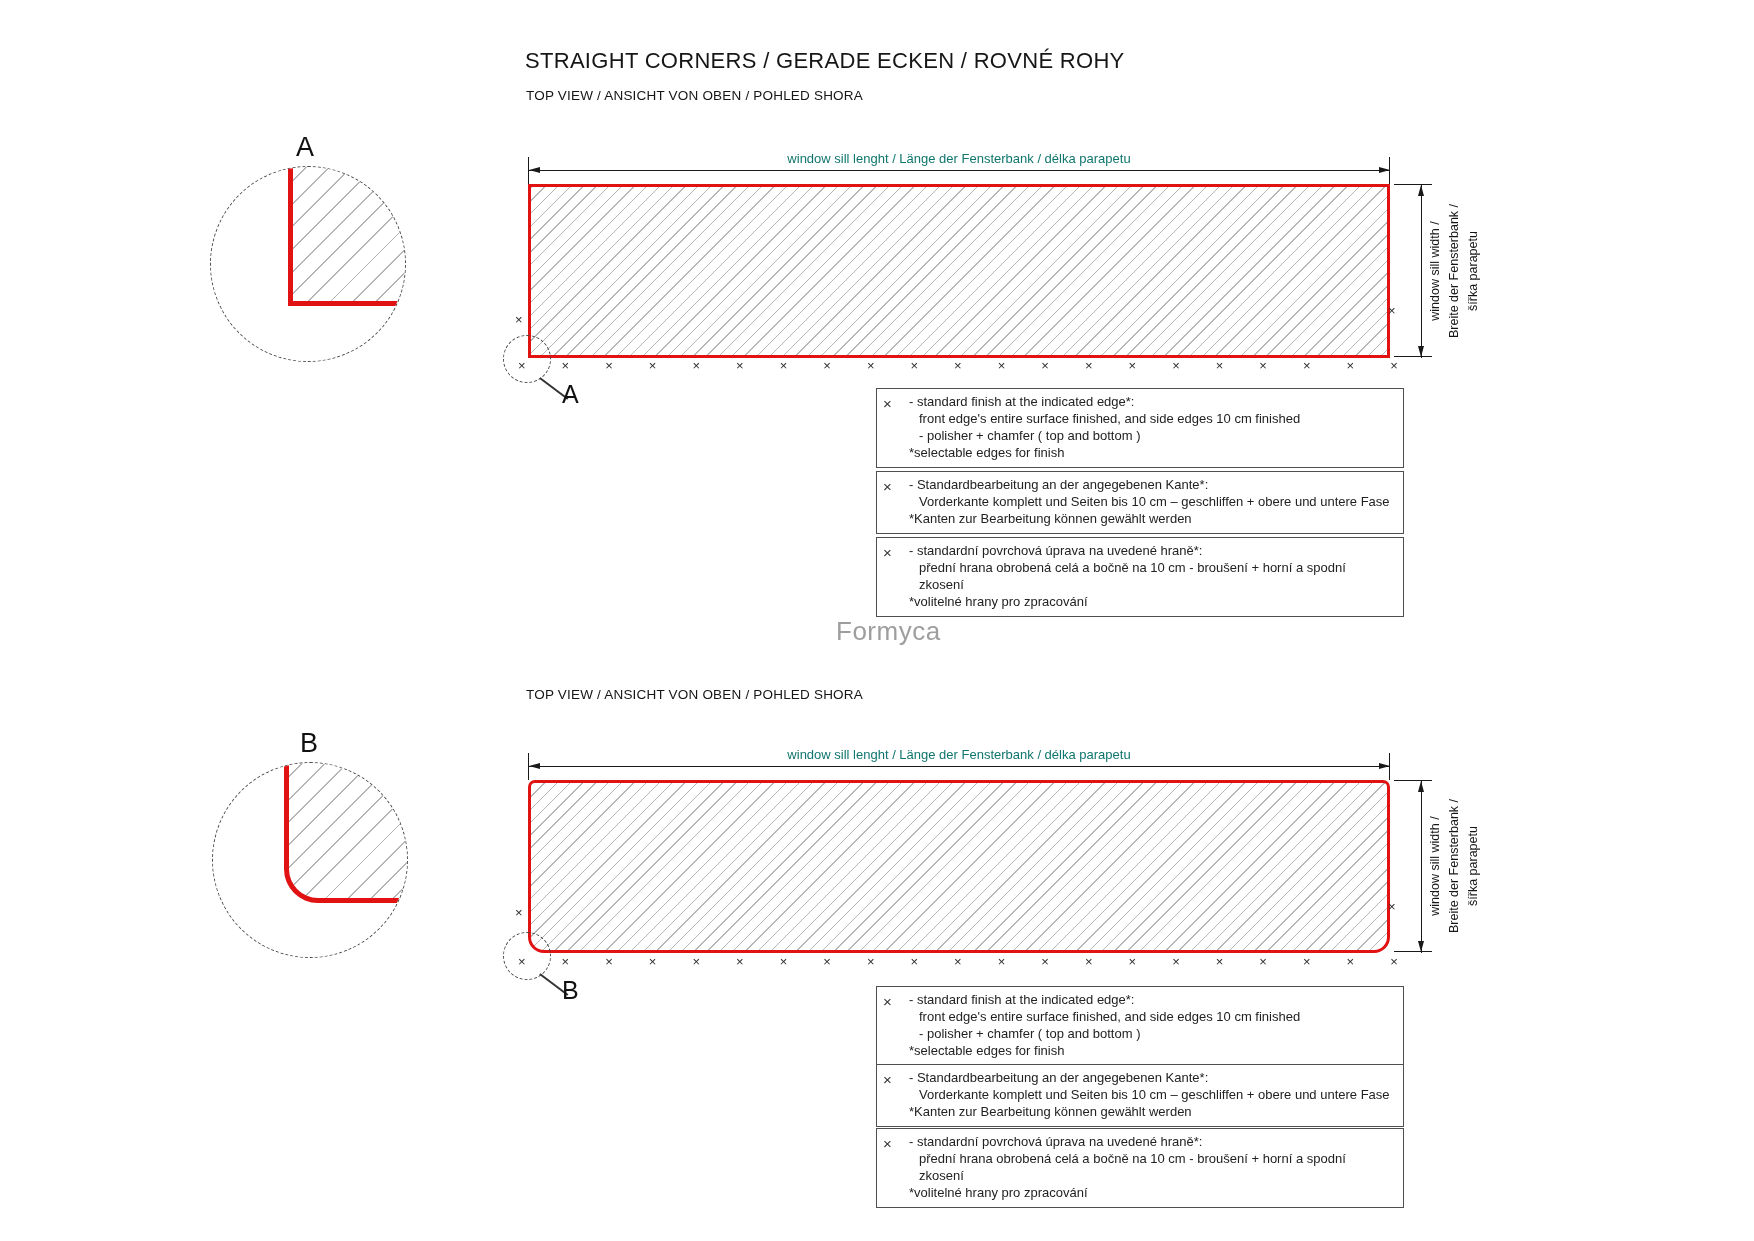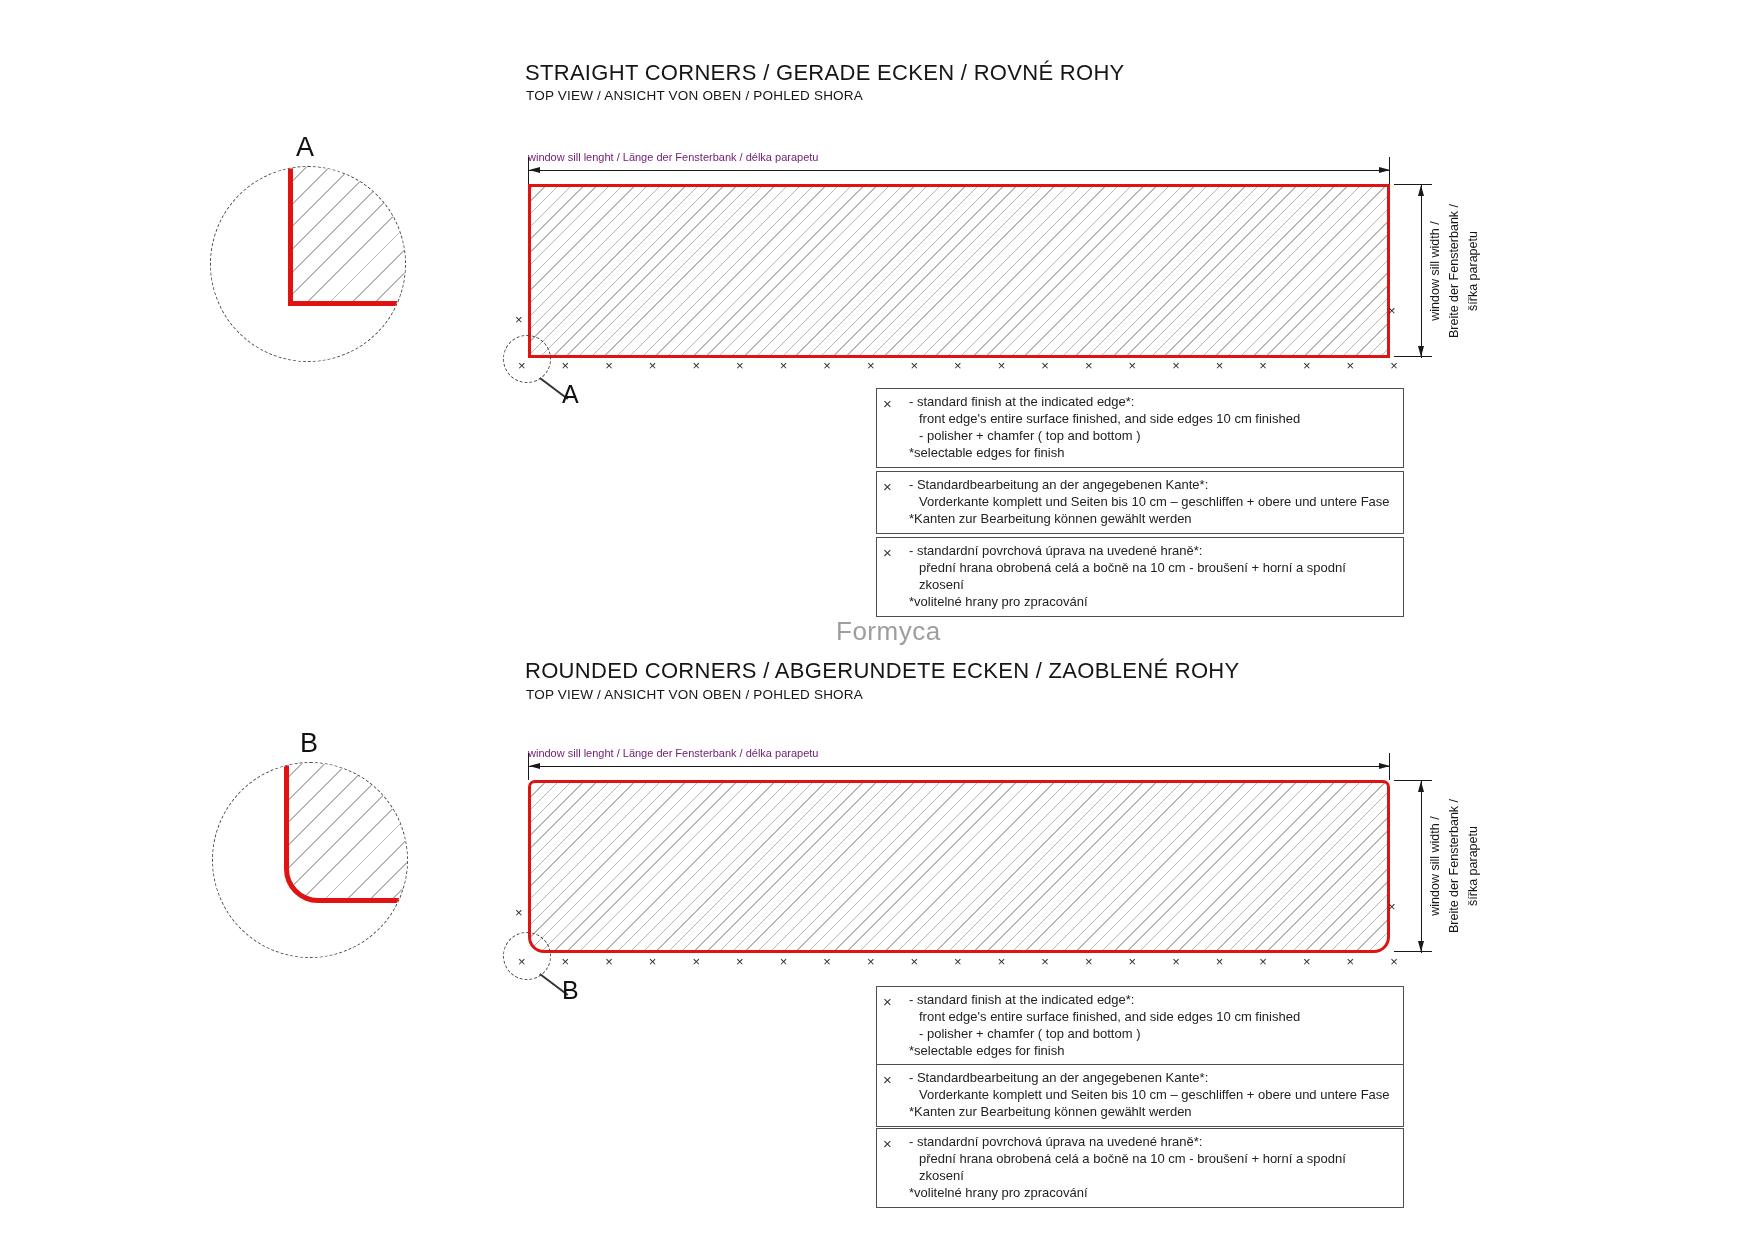--- a/index.html
+++ b/index.html
@@ -18,21 +18,21 @@
   
   .hatch{background-image:repeating-linear-gradient(135deg,var(--hatch-line) 0px,var(--hatch-line) 1px,transparent 1px,transparent 9px);}
   .hatch-wide{background-image:repeating-linear-gradient(135deg,rgba(120,120,120,.55) 0px,rgba(120,120,120,.55) 1.4px,transparent 1.4px,transparent 16px);}
 
   .sill-rect{box-sizing:border-box;border:3px solid var(--red);}
   .sill-rect.rounded{border-radius:7px 7px 16px 16px;}
 
   
   .hline{height:1.2px;background:#191919;}
   .vline{width:1.2px;background:#191919;}
-  .dim-label{font-size:11px;white-space:nowrap;color:#701a75;}
+  .dim-label{font-size:13px;text-align:center;white-space:nowrap;color:#0f766e;}
   .arr{width:0;height:0;}
   .arr.left{border-top:3.5px solid transparent;border-bottom:3.5px solid transparent;border-right:11px solid #191919;}
   .arr.right{border-top:3.5px solid transparent;border-bottom:3.5px solid transparent;border-left:11px solid #191919;}
   .arr.up{border-left:3.5px solid transparent;border-right:3.5px solid transparent;border-bottom:11px solid #191919;}
   .arr.down{border-left:3.5px solid transparent;border-right:3.5px solid transparent;border-top:11px solid #191919;}
   .wlabel{transform:translate(-50%,-50%) rotate(-90deg);text-align:center;font-size:12.5px;line-height:1.5;white-space:nowrap;color:#161616;}
 
   
   .detail-circle{width:196px;height:196px;border:1.5px dashed #4a4a4a;border-radius:50%;overflow:hidden;box-sizing:border-box;}
   .corner{position:absolute;left:77px;top:-10px;width:140px;height:144px;border-left:5px solid var(--red);border-bottom:5px solid var(--red);}
@@ -57,21 +57,21 @@
   .note-body .ind{padding-left:10px;}
   .note-body .foot{padding-right:2px;}
 
   .watermark{font-size:26px;letter-spacing:.5px;color:#9e9e9e;}
 </style>
 </head>
 <body>
 
 <div class="canvas">
 
-  <div class="abs sec-title" style="left:525px;top:60px;">STRAIGHT CORNERS / GERADE ECKEN / ROVNÉ ROHY</div>
+  <div class="abs sec-title" style="left:525px;top:48px;">STRAIGHT CORNERS / GERADE ECKEN / ROVNÉ ROHY</div>
   <div class="abs sec-subtitle" style="left:526px;top:88px;">TOP VIEW / ANSICHT VON OBEN / POHLED SHORA</div>
 
   <div class="abs detail-title" style="left:296px;top:132px;">A</div>
   <div class="abs detail-circle" style="left:210px;top:166px;">
     <div class="corner hatch-wide"></div>
   </div>
 
   <div class="abs dim-label" style="left:528px;top:151px;width:862px;">window sill lenght / Länge der Fensterbank / délka parapetu</div>
   <div class="abs vline" style="left:528px;top:157px;height:27px;"></div>
   <div class="abs vline" style="left:1389px;top:157px;height:27px;"></div>
@@ -149,21 +149,20 @@
       <div class="note-body">
         <div>- standardní povrchová úprava na uvedené hraně*:</div>
         <div class="ind">přední hrana obrobená celá a bočně na 10 cm - broušení + horní a spodní zkosení</div>
         <div class="foot">*volitelné hrany pro zpracování</div>
       </div>
     </div>
   </div>
 
   <div class="abs watermark" style="left:836px;top:616px;">Formyca</div>
 
-  <div class="abs sec-title" style="left:525px;top:658px;">ROUNDED CORNERS / ABGERUNDETE ECKEN / ZAOBLENÉ ROHY</div>
   <div class="abs sec-subtitle" style="left:526px;top:687px;">TOP VIEW / ANSICHT VON OBEN / POHLED SHORA</div>
 
   <div class="abs detail-title" style="left:300px;top:728px;">B</div>
   <div class="abs detail-circle" style="left:212px;top:762px;">
     <div class="corner round hatch-wide"></div>
   </div>
 
   <div class="abs dim-label" style="left:528px;top:747px;width:862px;">window sill lenght / Länge der Fensterbank / délka parapetu</div>
   <div class="abs vline" style="left:528px;top:753px;height:27px;"></div>
   <div class="abs vline" style="left:1389px;top:753px;height:27px;"></div>

